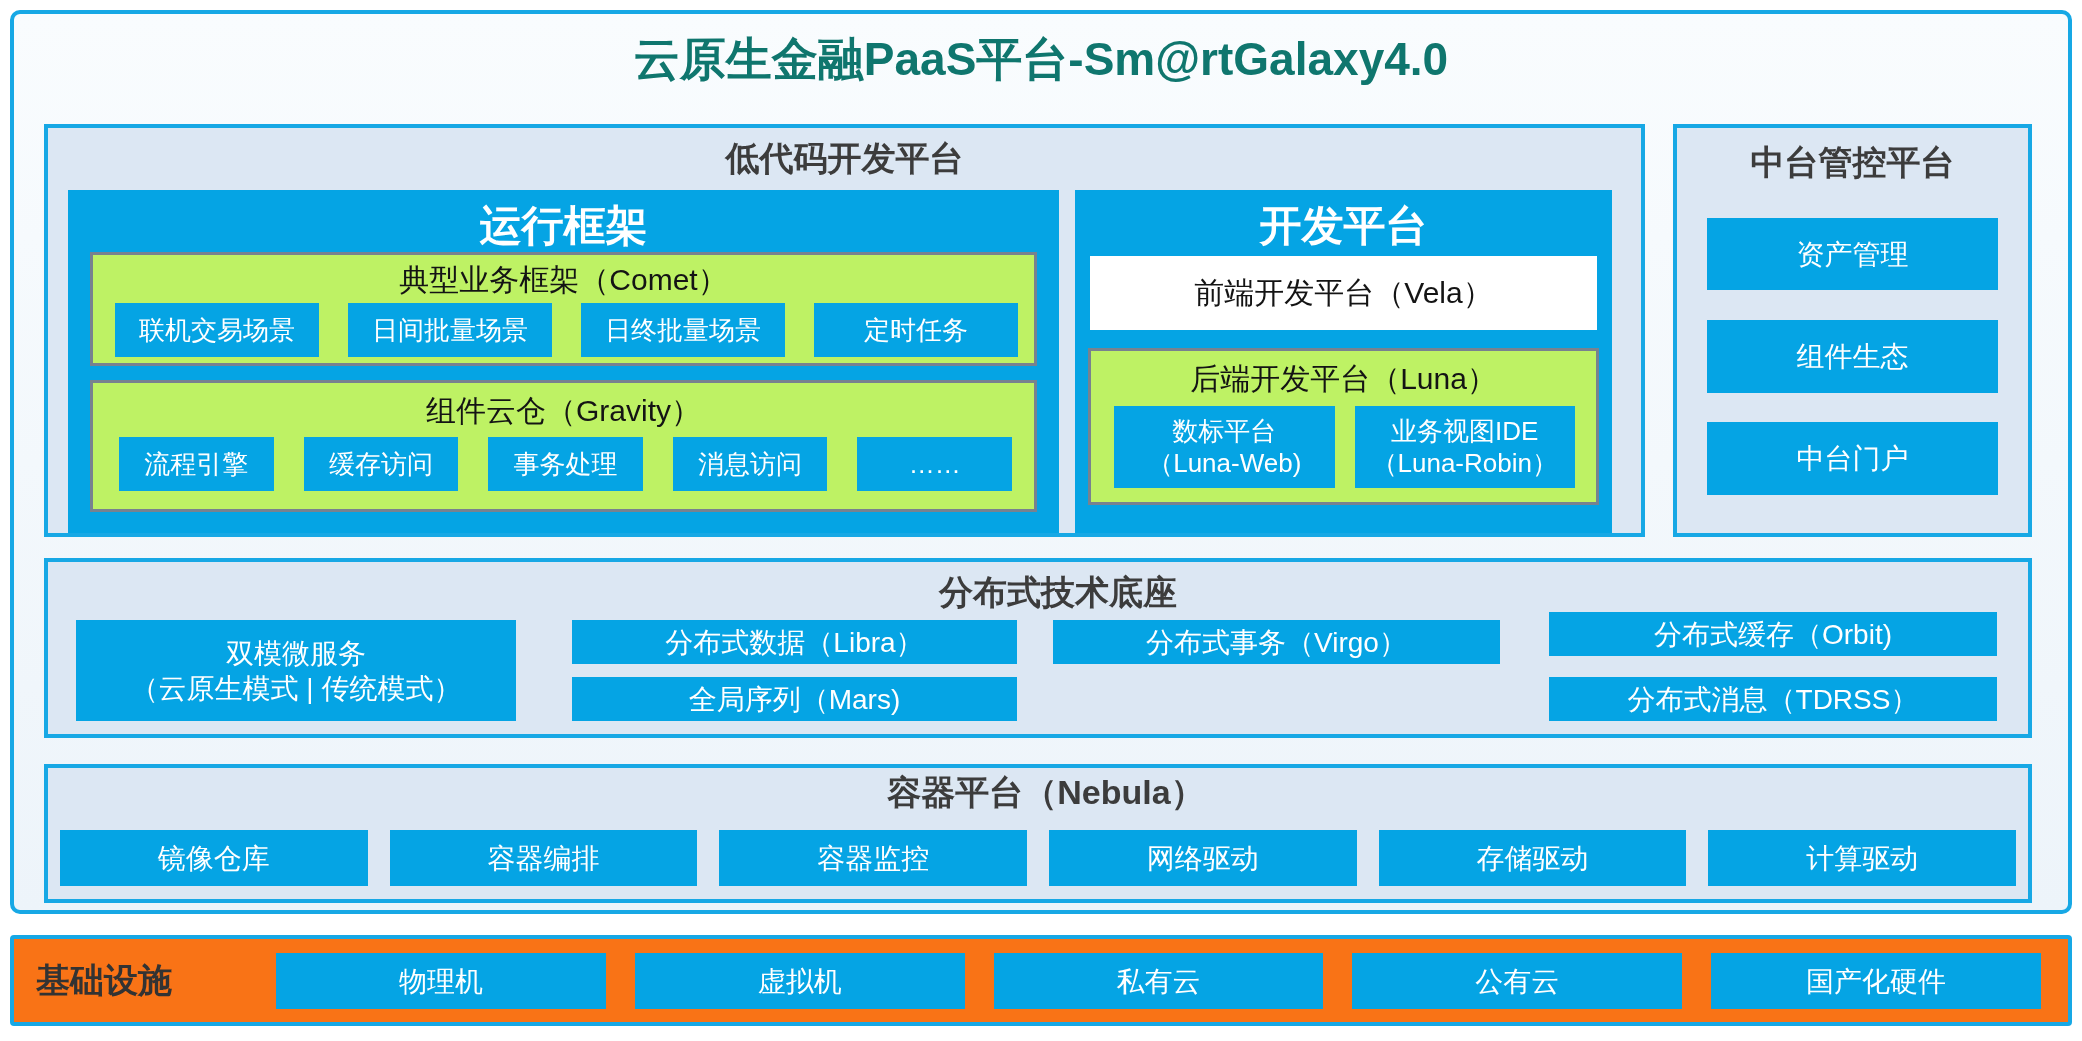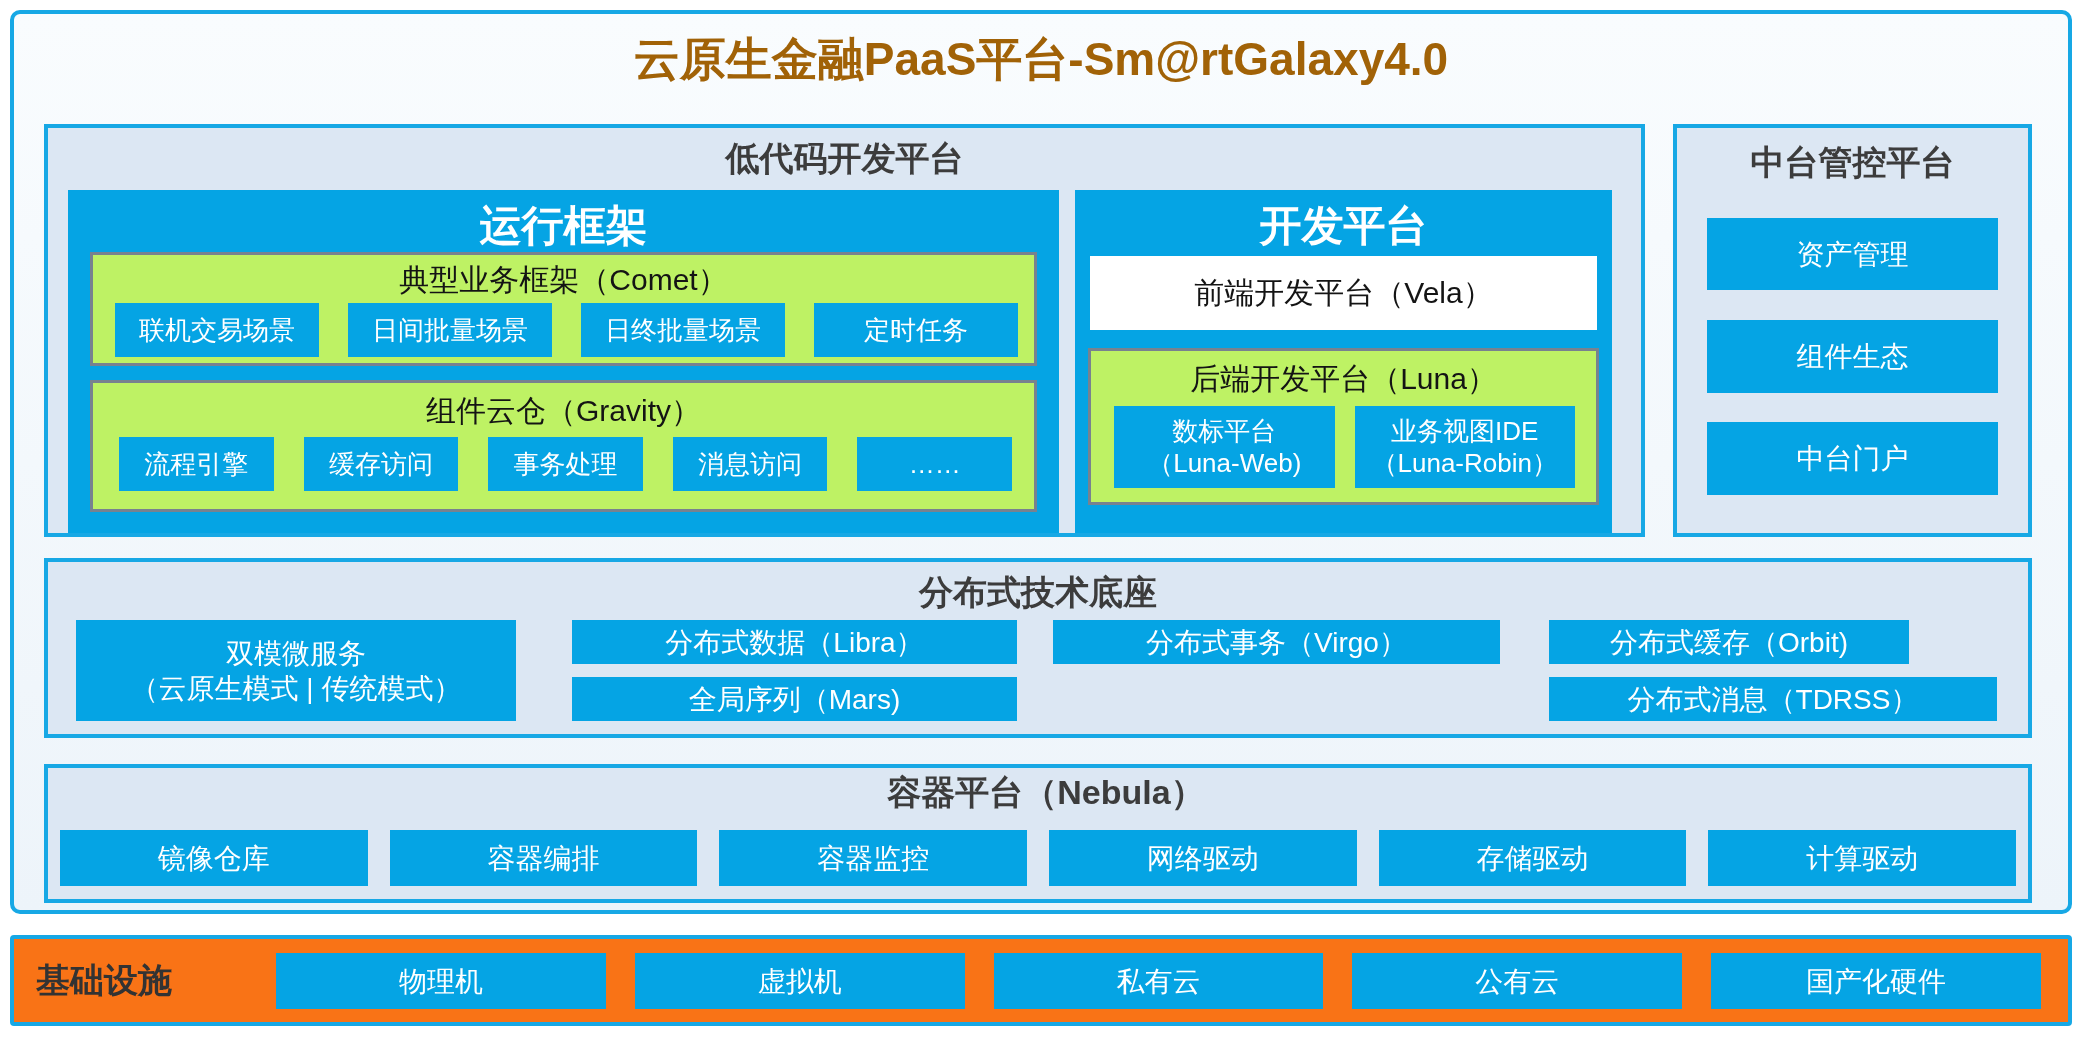--- a/index.html
+++ b/index.html
@@ -10,21 +10,21 @@
   }
   .abs{position:absolute;box-sizing:border-box;}
   
   .main-frame{
     left:10px;top:10px;width:2062px;height:904px;
     border:4px solid #17A8E5;border-radius:10px;
     background:linear-gradient(180deg,#F9FCFE 0%,#EDF4FA 100%);
   }
   .main-title{
     left:10px;top:26px;width:2062px;height:66px;line-height:66px;
-    text-align:center;font-size:46px;font-weight:700;color:#a16207;
+    text-align:center;font-size:46px;font-weight:700;color:#0f766e;
   }
   
   .panel{background:#DCE7F3;border:4px solid #17A8E5;}
   .panel-title{
     left:0;width:100%;text-align:center;
     font-size:34px;font-weight:700;color:#3C3C3C;
   }
   
   .cyan-block{background:#05A4E4;}
   .block-title{
@@ -109,33 +109,33 @@
   </div>
 
   <div class="abs panel" style="left:1673px;top:124px;width:359px;height:413px;padding-left:16px;">
     <div class="abs panel-title" style="top:12px;">中台管控平台</div>
     <div class="abs btn fs28" style="left:30px;right:30px;top:90px;height:72px;">资产管理</div>
     <div class="abs btn fs28" style="left:30px;right:30px;top:192px;height:73px;">组件生态</div>
     <div class="abs btn fs28" style="left:30px;right:30px;top:294px;height:73px;">中台门户</div>
   </div>
 
   <div class="abs panel" style="left:44px;top:558px;width:1988px;height:180px;">
-    <div class="abs panel-title" style="top:8px;">分布式技术底座</div>
+    <div class="abs panel-title" style="top:8px;margin-left:20px;">分布式技术底座</div>
 
     <div class="abs btn two-line fs28" style="left:28px;top:58px;width:440px;height:101px;">
       <span>双模微服务</span>
       <span>（云原生模式 | 传统模式）</span>
     </div>
 
     <div class="abs btn fs28" style="left:524px;top:58px;width:445px;height:44px;">分布式数据（Libra）</div>
     <div class="abs btn fs28" style="left:524px;top:115px;width:445px;height:44px;">全局序列（Mars)</div>
 
     <div class="abs btn fs28" style="left:1005px;top:58px;width:447px;height:44px;">分布式事务（Virgo）</div>
 
-    <div class="abs btn fs28" style="left:1501px;top:58px;width:360px;height:44px;">分布式缓存（Orbit)</div>
+    <div class="abs btn fs28" style="left:1501px;top:50px;width:448px;height:44px;">分布式缓存（Orbit)</div>
     <div class="abs btn fs28" style="left:1501px;top:115px;width:448px;height:44px;">分布式消息（TDRSS）</div>
   </div>
 
   <div class="abs panel" style="left:44px;top:764px;width:1988px;height:139px;">
     <div class="abs panel-title" style="top:2px;padding-left:16px;">容器平台（Nebula）</div>
     <div class="abs btn-row" style="left:12px;right:12px;top:62px;height:56px;gap:22px;">
       <div class="btn fs28">镜像仓库</div>
       <div class="btn fs28">容器编排</div>
       <div class="btn fs28">容器监控</div>
       <div class="btn fs28">网络驱动</div>

